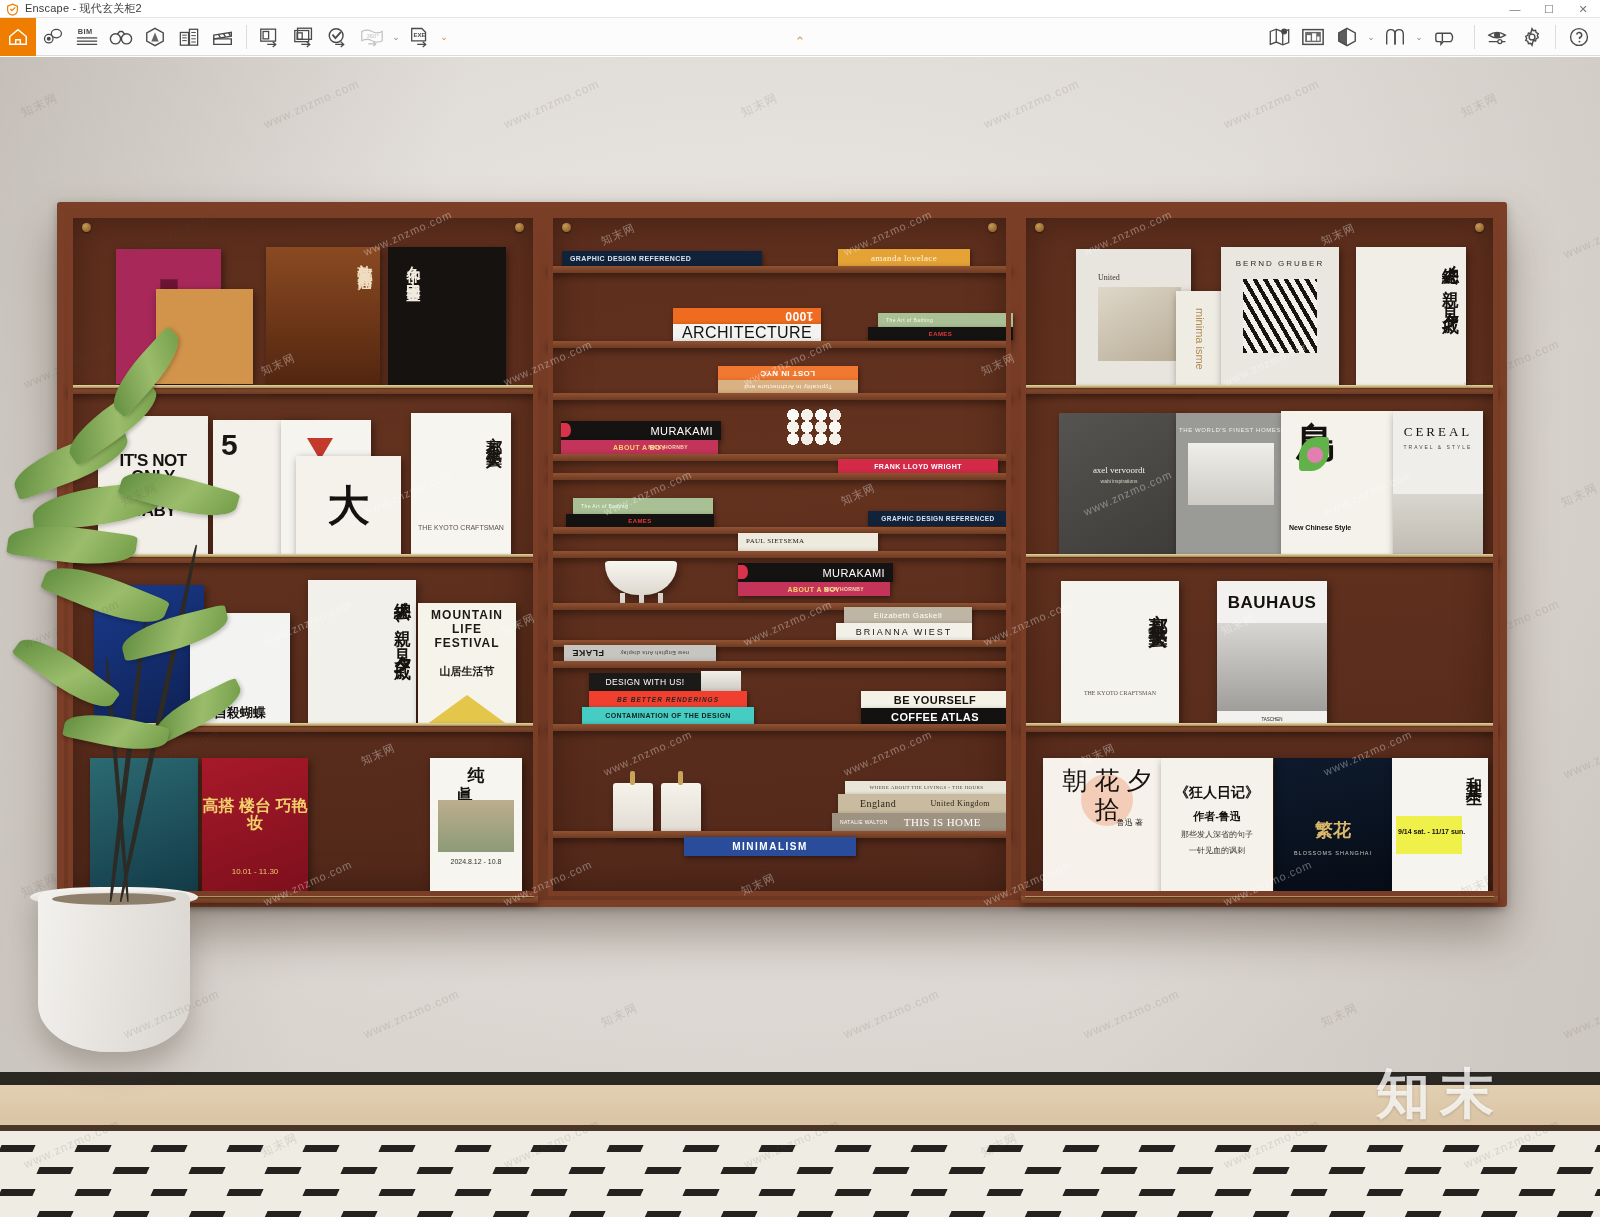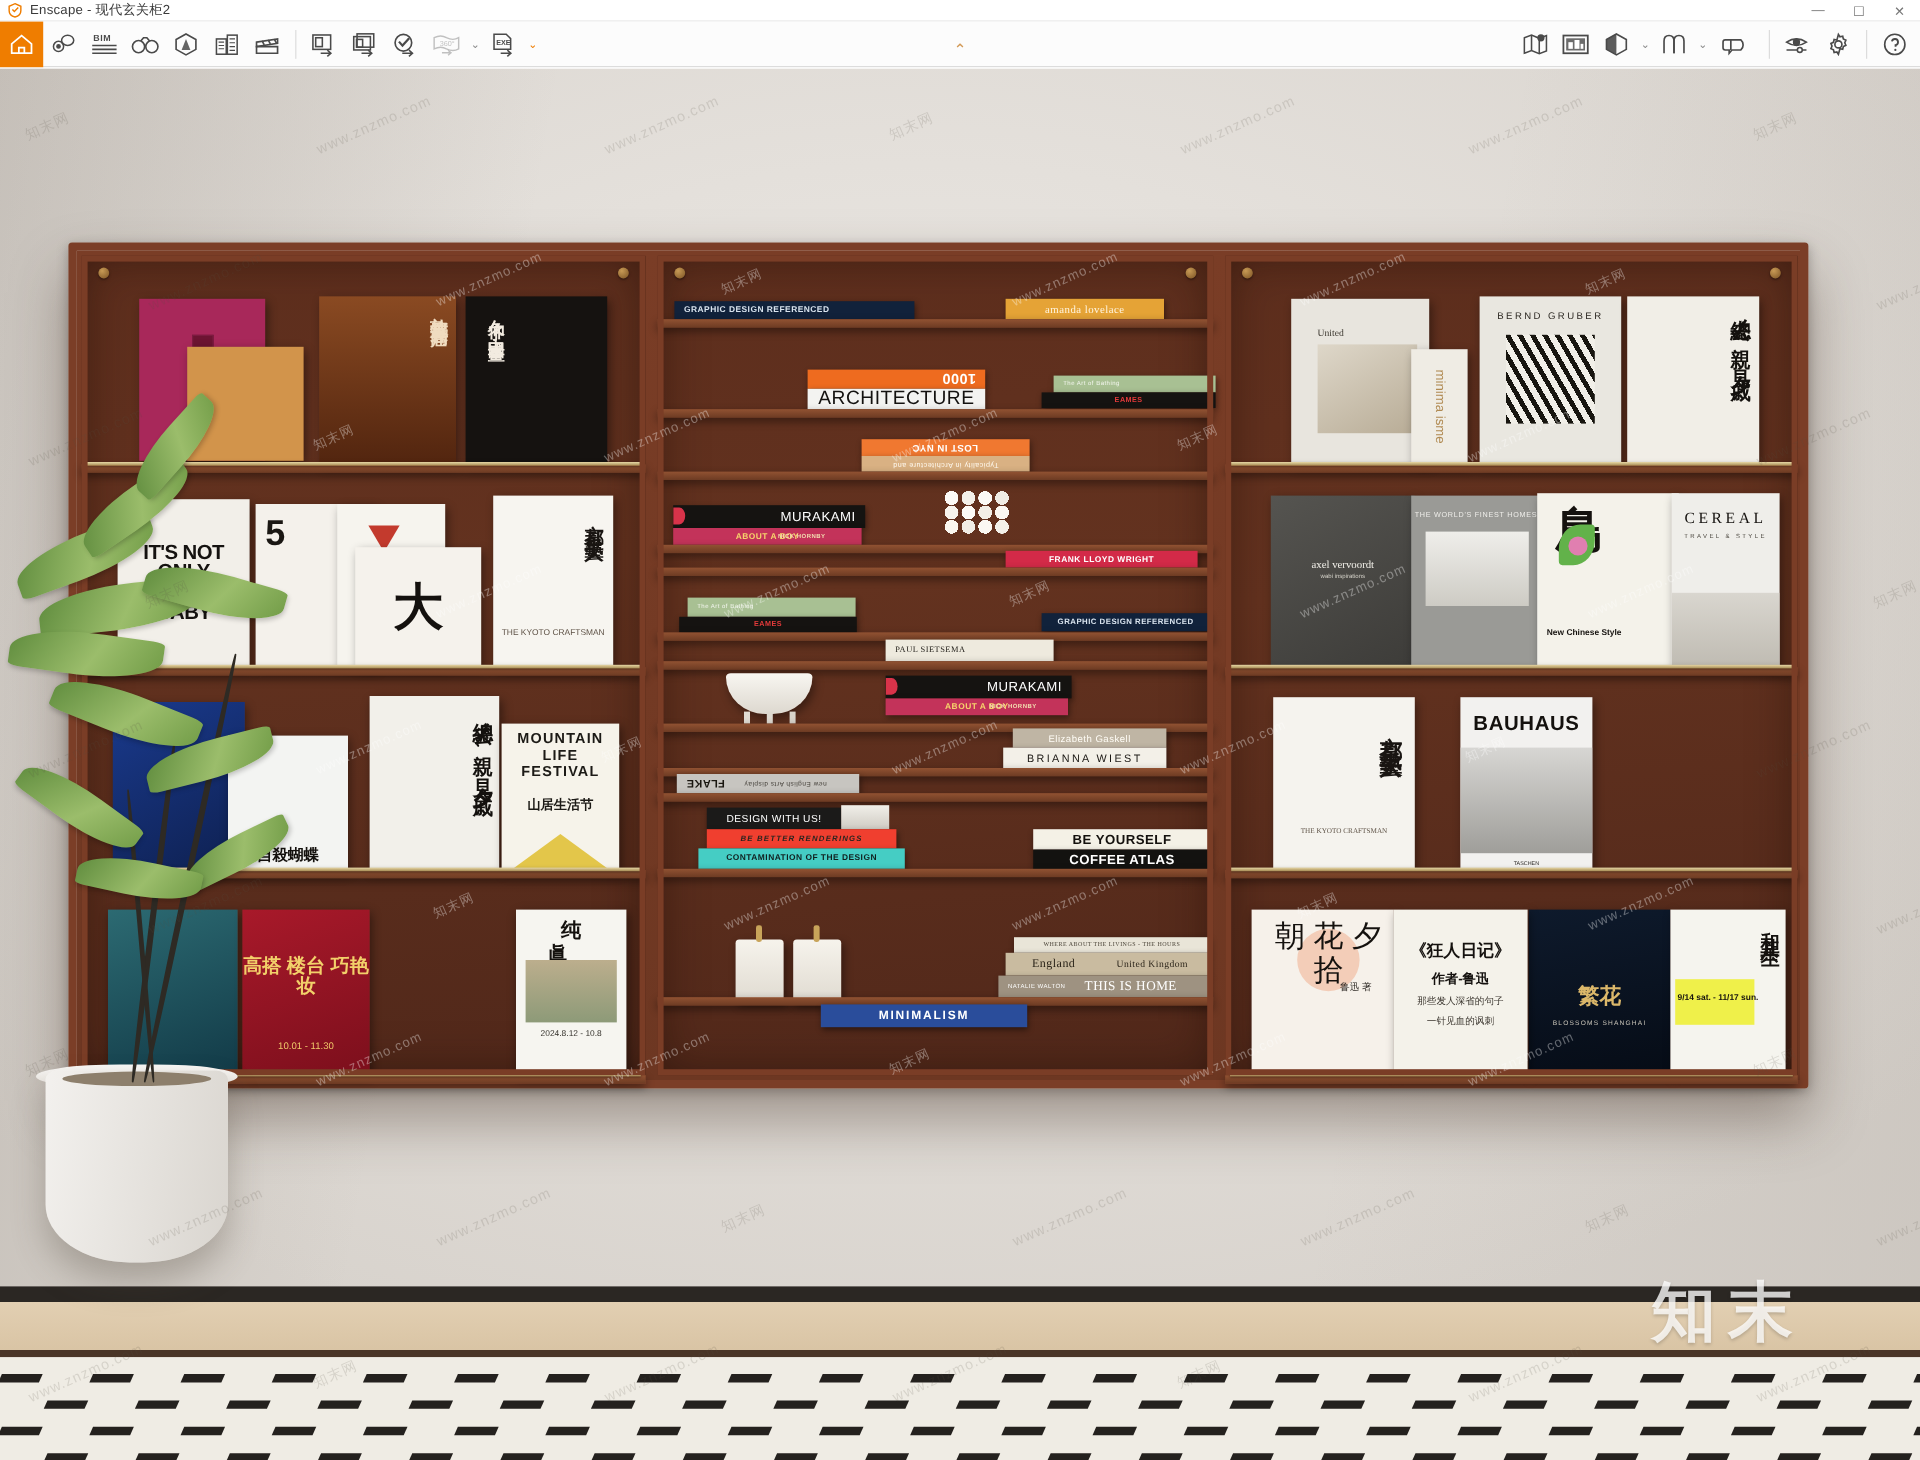--- a/index.html
+++ b/index.html
@@ -744,21 +744,21 @@
 
       <div class="bk" style="left:55px; top:36px; width:115px; height:138px; background:#e8e5de;">
         <span class="t" style="color:#3b372f; font-size:8px; position:absolute; top:24px; left:22px;
               font-family:'Liberation Serif', serif;">United</span>
         <div style="position:absolute; left:22px; top:38px; right:10px; bottom:26px;
              background:linear-gradient(150deg,#ded7c9,#b8ac96);"></div>
       </div>
       <div class="bk" style="left:155px; top:78px; width:47px; height:96px; background:#efece4;">
         <span class="t vert" style="color:#b08a52; font-size:11px;">minima isme</span>
       </div>
-      <div class="bk" style="left:212px; top:34px; width:118px; height:140px; background:#e9e7e0;">
+      <div class="bk" style="left:200px; top:34px; width:118px; height:140px; background:#e9e7e0;">
         <span class="t" style="color:#2e2a24; font-size:8px; letter-spacing:2px; position:absolute;
               top:12px; left:0; right:0;">BERND GRUBER</span>
         <div style="position:absolute; left:22px; right:22px; top:32px; bottom:34px;
              background:repeating-linear-gradient(60deg,#17150f 0 4px,#f1efe8 4px 9px);"></div>
       </div>
       <div class="bk" style="left:335px; top:34px; width:110px; height:140px; background:#f1eee7;">
         <span class="t vert" style="color:#14110e; font-size:17px; font-weight:bold; position:absolute;
               right:6px; top:6px;">總去ノ 親、見 夕夕 戚</span>
       </div>
       <div class="shelf" style="top:174px;"></div>

